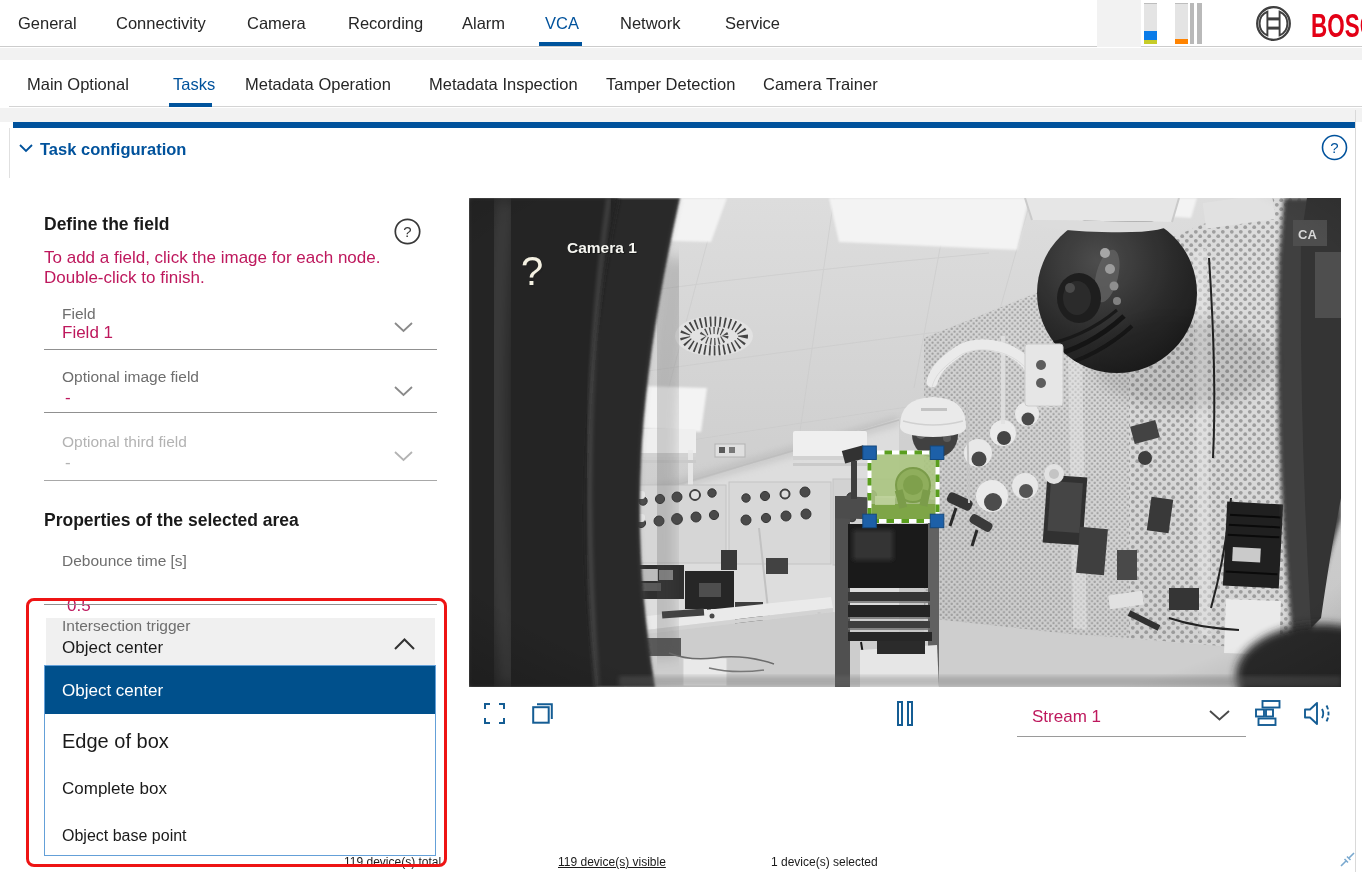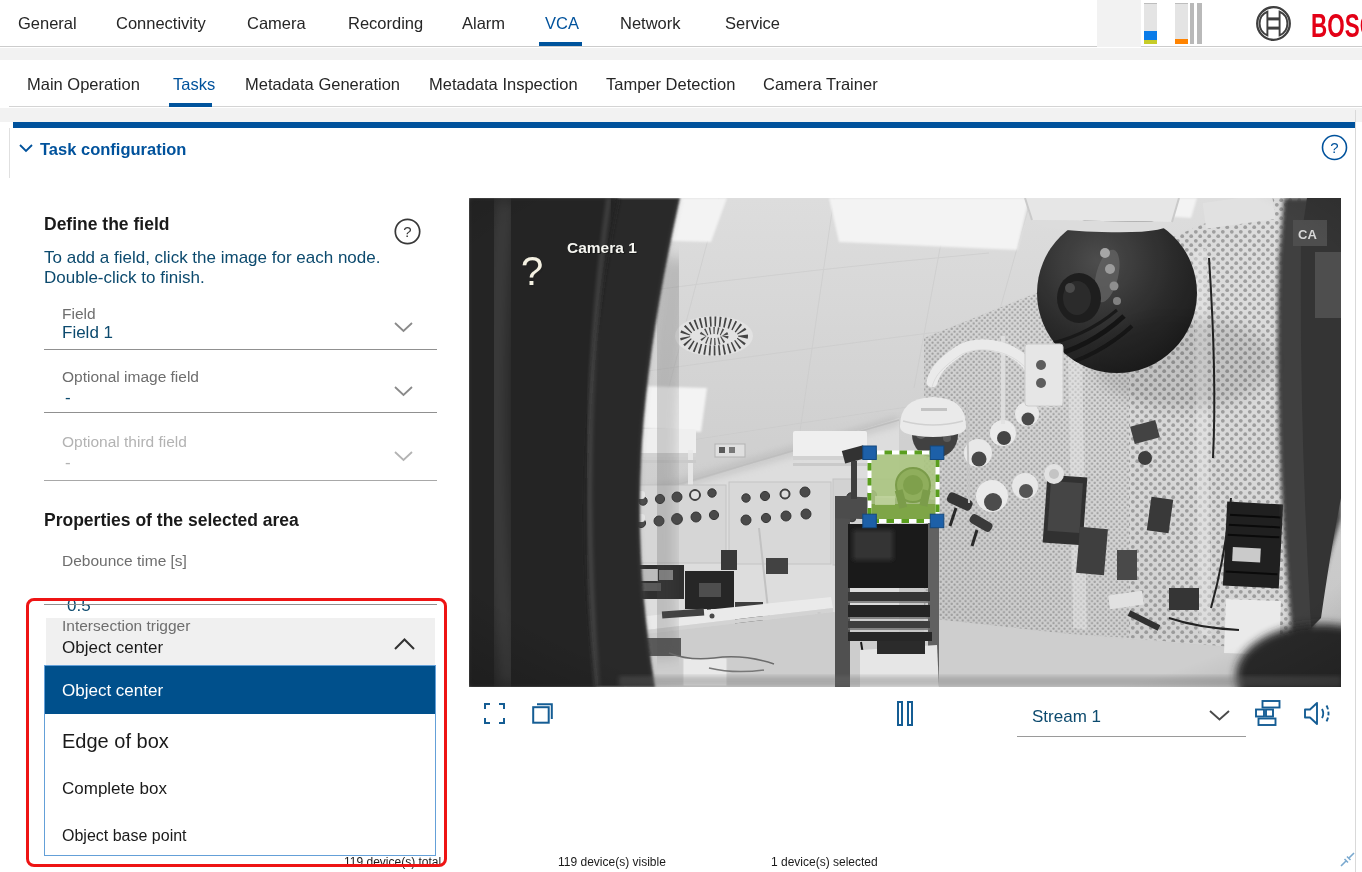--- a/index.html
+++ b/index.html
@@ -2,21 +2,21 @@
 <html><head>
 <meta charset="utf-8">
 <style>
   * { margin:0; padding:0; box-sizing:border-box; }
   html,body { width:1362px; height:872px; overflow:hidden; background:#fff; }
   body { font-family:"Liberation Sans", sans-serif; position:relative; }
   .abs { position:absolute; }
   .tab { position:absolute; font-size:16.5px; color:#262626; white-space:nowrap; }
   .blue { color:#00529c; }
   .lbl { position:absolute; font-size:15.5px; color:#6e6e6e; white-space:nowrap; }
-  .val { position:absolute; font-size:17px; color:#0c4a6e; white-space:nowrap; }
+  .val { position:absolute; font-size:17px; color:#be185d; white-space:nowrap; }
   .hr  { position:absolute; height:1px; background:#909090; }
 .ft { position:absolute; font-size:12px; color:#1a1a1a; white-space:nowrap; }
 </style>
 </head>
 <body>
 
 <div class="abs" style="left:0;top:0;width:1362px;height:47px;background:#fff;border-bottom:1px solid #cccccc;"></div>
 <span class="tab" style="left:18px;top:14px;">General</span>
 <span class="tab" style="left:116px;top:14px;">Connectivity</span>
 <span class="tab" style="left:247px;top:14px;">Camera</span>
@@ -42,23 +42,23 @@
   <path d="M12.4,6.6 A13,13 0 0 0 12.4,30.4 Z" fill="#fff" stroke="#3f3f3f" stroke-width="1.9"></path>
   <path d="M24.6,6.6 A13,13 0 0 1 24.6,30.4 Z" fill="#fff" stroke="#3f3f3f" stroke-width="1.9"></path>
   <rect x="12.4" y="12.4" width="12.2" height="3" fill="#3f3f3f"></rect>
   <rect x="12.4" y="21.6" width="12.2" height="3" fill="#3f3f3f"></rect>
 </svg>
 <div class="abs" style="left:1311px;top:7px;width:80px;height:36px;overflow:visible;font-size:33px;font-weight:bold;color:#e30016;transform:scaleX(0.68);transform-origin:0 0;white-space:nowrap;">BOSCH</div>
 
 <div class="abs" style="left:0;top:48px;width:1362px;height:12px;background:#f2f2f2;"></div>
 <div class="abs" style="left:9px;top:60px;width:1353px;height:47px;background:#fff;border-bottom:1px solid #d4d4d4;"></div>
 <div class="abs" style="left:0;top:108px;width:1362px;height:14px;background:#f2f2f2;"></div>
-<span class="tab" style="left:27px;top:75px;">Main Operation</span>
+<span class="tab" style="left:27px;top:75px;">Main Optional</span>
 <span class="tab blue" style="left:173px;top:75px;">Tasks</span>
-<span class="tab" style="left:245px;top:75px;">Metadata Generation</span>
+<span class="tab" style="left:245px;top:75px;">Metadata Operation</span>
 <span class="tab" style="left:429px;top:75px;">Metadata Inspection</span>
 <span class="tab" style="left:606px;top:75px;">Tamper Detection</span>
 <span class="tab" style="left:763px;top:75px;">Camera Trainer</span>
 <div class="abs" style="left:169px;top:103px;width:43px;height:4px;background:#00549d;"></div>
 
 <div class="abs" style="left:13px;top:122px;width:1342px;height:6px;background:#00529c;"></div>
 <div class="abs" style="left:1355px;top:110px;width:1px;height:762px;background:#d9d9d9;"></div>
 <div class="abs" style="left:9px;top:128px;width:1px;height:50px;background:#e0e0e0;"></div>
 
 <svg class="abs" style="left:18px;top:143px;" width="16" height="10" viewBox="0 0 16 10">
@@ -98,21 +98,21 @@
   <polyline points="2,2 10.5,10 19,2" fill="none" stroke="#b3b3b3" stroke-width="1.8"></polyline>
 </svg>
 <div class="hr" style="left:44px;top:480px;width:393px;background:#a8a8a8;"></div>
 
 <span class="abs" style="left:44px;top:510px;font-size:17.5px;font-weight:bold;color:#1a1a1a;">Properties of the selected area</span>
 <span class="lbl" style="left:62px;top:552px;">Debounce time [s]</span>
 <span class="val" style="left:67px;top:576px;margin-top:20px;">0.5</span>
 <div class="hr" style="left:44px;top:604px;width:393px;"></div>
 
 <span class="ft" style="left:344px;top:855px;">119 device(s) total</span>
-<span class="ft" style="left:558px;top:855px;">119 device(s) visible</span>
+<span class="ft" style="left:558px;top:855px;text-decoration:underline;">119 device(s) visible</span>
 <span class="ft" style="left:771px;top:855px;">1 device(s) selected</span>
 <svg class="abs" style="left:1339px;top:851px;" width="17" height="17" viewBox="0 0 17 17">
   <path d="M2,15 L7,10 M10,7 L15,2 M5.5,8 l3.5,3.5 M8,5.5 l3.5,3.5" fill="none" stroke="#7aa9cf" stroke-width="1.6"></path>
 </svg>
 
 <svg class="abs" style="left:484px;top:703px;" width="21" height="21" viewBox="0 0 21 21">
   <path d="M1,6 L1,1 L6,1 M15,1 L20,1 L20,6 M20,15 L20,20 L15,20 M6,20 L1,20 L1,15" fill="none" stroke="#155d94" stroke-width="2"></path>
 </svg>
 <svg class="abs" style="left:532px;top:703px;" width="21" height="21" viewBox="0 0 21 21">
   <rect x="1.2" y="4.2" width="15.5" height="15.5" fill="none" stroke="#155d94" stroke-width="2"></rect>

